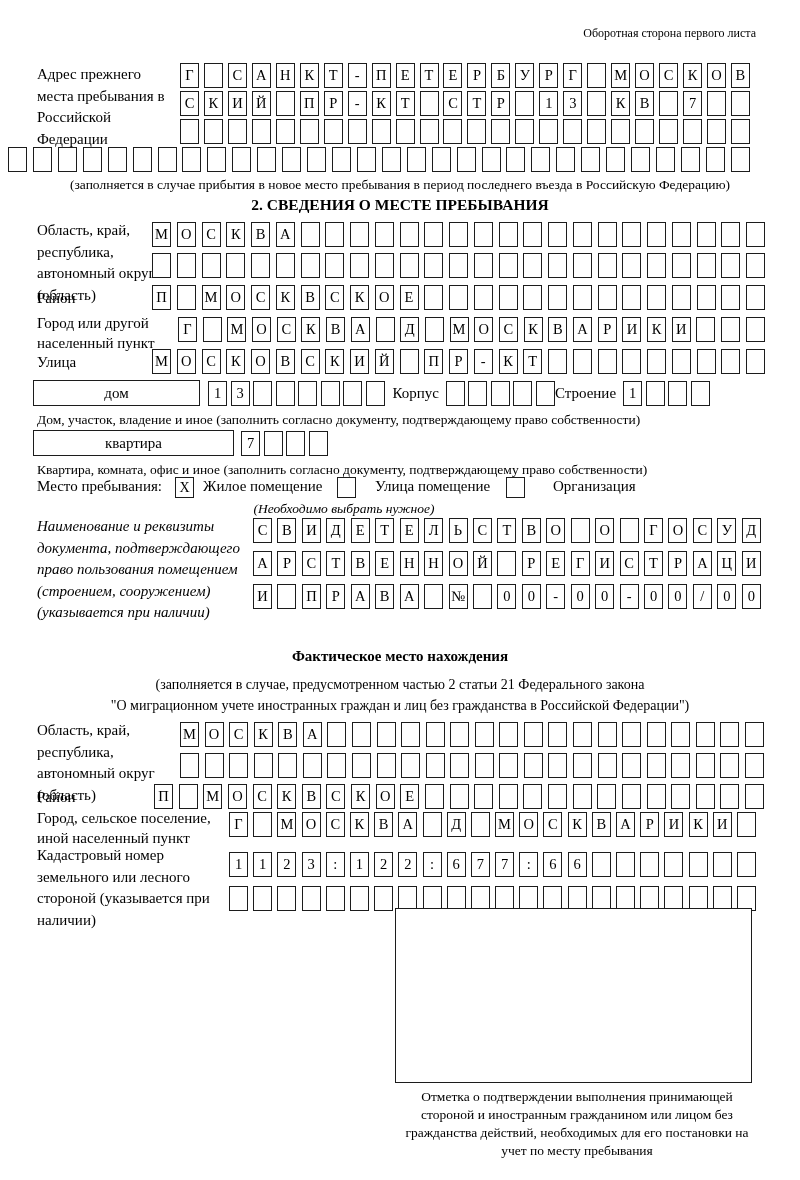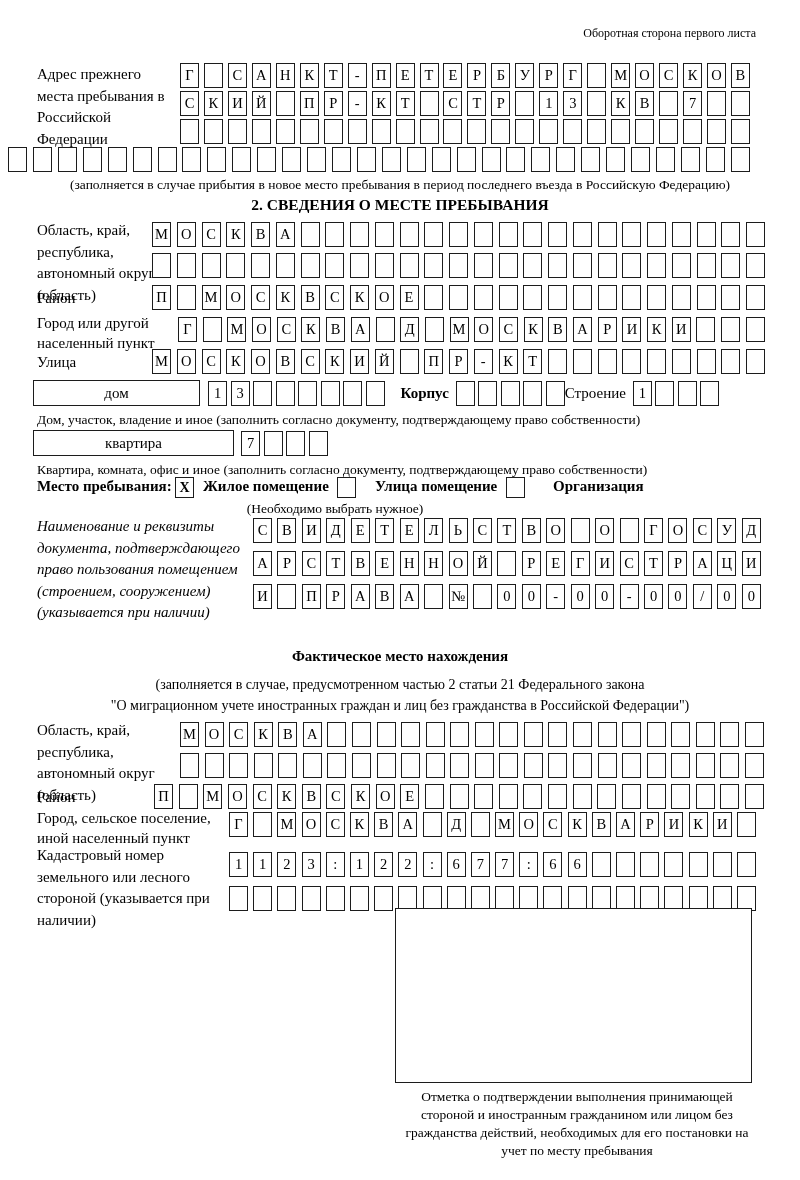--- a/index.html
+++ b/index.html
@@ -304,21 +304,21 @@
     <div class="cellrun" style="margin-left:8px;">
         <span class="cell">1</span>
         <span class="cell">3</span>
         <span class="cell"></span>
         <span class="cell"></span>
         <span class="cell"></span>
         <span class="cell"></span>
         <span class="cell"></span>
         <span class="cell"></span>
       </div>
-    <div class="stayword" style="margin-left:16px;font-weight:bold;">Корпус</div>
+    <div class="stayword" style="margin-left:8px;">Корпус</div>
     <div class="cellrun" style="margin-left:7px;">
         <span class="cell"></span>
         <span class="cell"></span>
         <span class="cell"></span>
         <span class="cell"></span>
         <span class="cell"></span>
       </div>
     <div class="stayword" style="">Строение</div>
     <div class="cellrun" style="margin-left:7px;">
         <span class="cell">1</span>
@@ -333,36 +333,36 @@
     <div class="widebox" style="width:201px;">квартира</div>
     <div class="cellrun" style="margin-left:7px;">
         <span class="cell">7</span>
         <span class="cell"></span>
         <span class="cell"></span>
         <span class="cell"></span>
       </div>
   </div>
   <div class="abs caption" style="top:461px;left:37px;">Квартира, комната, офис и иное (заполнить согласно документу, подтверждающему право собственности)</div>
 
-  <div class="abs" style="top:476px;left:0;width:796px;height:24px;font-weight:bold;">
+  <div class="abs" style="top:476px;left:0;width:796px;height:24px;">
     <span class="abs stayword" style="left:37px;top:2px;">Место пребывания:</span>
     <span class="abs checkbox" style="left:175px;top:1px;">
         <span>X</span>
       </span>
     <span class="abs stayword" style="left:203px;top:2px;">Жилое помещение</span>
     <span class="abs checkbox" style="left:337px;top:1px;">
         <span></span>
       </span>
     <span class="abs stayword" style="left:375px;top:2px;">Улица помещение</span>
     <span class="abs checkbox" style="left:506px;top:1px;">
         <span></span>
       </span>
     <span class="abs stayword" style="left:553px;top:2px;">Организация</span>
   </div>
-  <div class="abs caption" style="top:500px;left:85px;width:500px;text-align:center;">(Необходимо выбрать нужное)</div>
+  <div class="abs caption" style="top:500px;left:94px;width:500px;text-align:center;font-style:italic;">(Необходимо выбрать нужное)</div>
 
   <div class="abs lbl" style="top:516px;left:37px;width:216px;font-style:italic;">Наименование и реквизиты документа, подтверждающего право пользования помещением (строением, сооружением) (указывается при наличии)</div>
   <div class="abs rowstack" style="top:518px;left:253px;gap:8px;">
     <div class="boxrow" style="width:508px;">
         <span class="cell">С</span>
         <span class="cell">В</span>
         <span class="cell">И</span>
         <span class="cell">Д</span>
         <span class="cell">Е</span>
         <span class="cell">Т</span>

